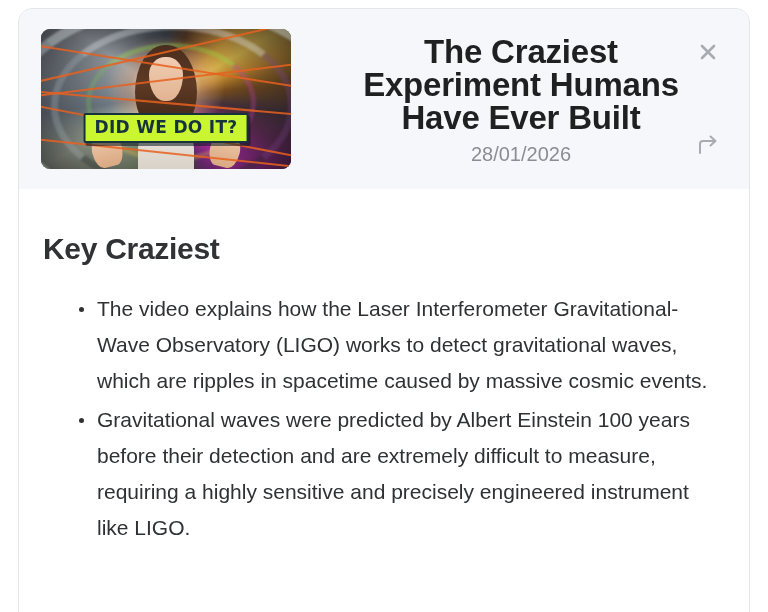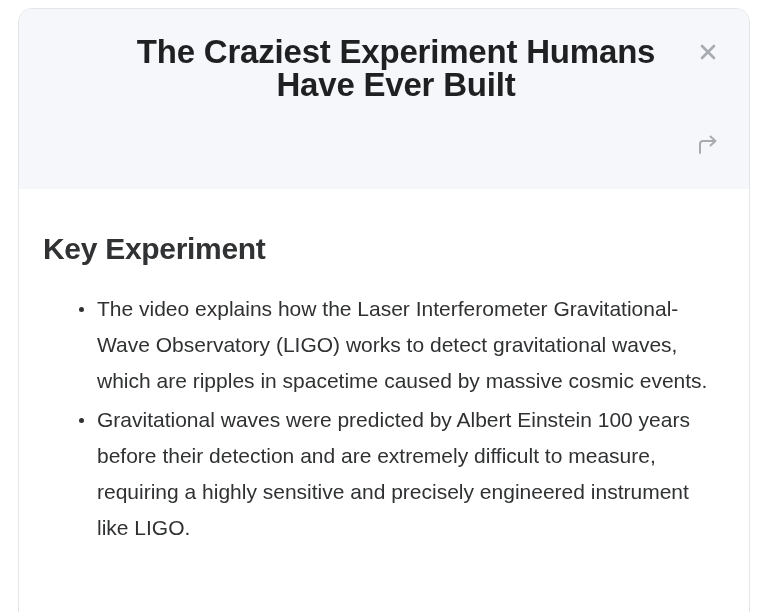--- a/index.html
+++ b/index.html
@@ -259,23 +259,51 @@
 </style>
 </head>
 <body>
 
 <div id="viewport">
 
   <div class="card">
 
     <div class="card-header">
 
+      <div class="thumb">
+        <div class="thumb-art"></div>
+        <div class="thumb-ring ring-a"></div>
+        <div class="thumb-ring ring-b"></div>
+        <div class="thumb-ring ring-c"></div>
+
+        <div class="thumb-subject">
+          <div class="subj-hair"></div>
+          <div class="subj-face"></div>
+          <div class="subj-body"></div>
+          <div class="subj-hand hand-l"></div>
+          <div class="subj-hand hand-r"></div>
+        </div>
+
+        <div class="thumb-lines">
+          <i class="ln1"></i>
+            <i class="ln2"></i>
+            <i class="ln3"></i>
+          <i class="ln4"></i>
+            <i class="ln5"></i>
+            <i class="ln6"></i>
+        </div>
+
+        <div class="thumb-banner">
+          <span>DID WE DO IT?</span>
+        </div>
+      </div>
 
       <div class="head-text">
         <div class="head-title">The Craziest Experiment Humans Have Ever Built</div>
+        <div class="head-date">28/01/2026</div>
       </div>
 
       <div class="head-actions">
 
         <div class="icon-btn">
           <span>
             <svg width="22" height="22" viewBox="0 0 22 22" fill="none" stroke="currentColor" stroke-width="2.6" stroke-linecap="round">
               <line x1="5" y1="5" x2="17" y2="17"></line>
               <line x1="17" y1="5" x2="5" y2="17"></line>
             </svg>
@@ -288,21 +316,21 @@
               <path d="M4 19 L4 10 A3 3 0 0 1 7 7 L19 7"></path>
               <polyline points="14.5,2.5 19.5,7 14.5,11.5"></polyline>
             </svg>
           </span>
         </div>
 
       </div>
     </div>
 
     <div class="card-body">
-      <h2 class="section-title">Key Experiment</h2>
+      <h2 class="section-title">Key Craziest</h2>
 
       <ul class="takeaways">
         <li>The video explains how the Laser Interferometer Gravitational-Wave Observatory (LIGO) works to detect gravitational waves, which are ripples in spacetime caused by massive cosmic events.</li>
         <li>Gravitational waves were predicted by Albert Einstein 100 years before their detection and are extremely difficult to measure, requiring a highly sensitive and precisely engineered instrument like LIGO.</li>
       </ul>
     </div>
 
   </div>
 </div>
 

